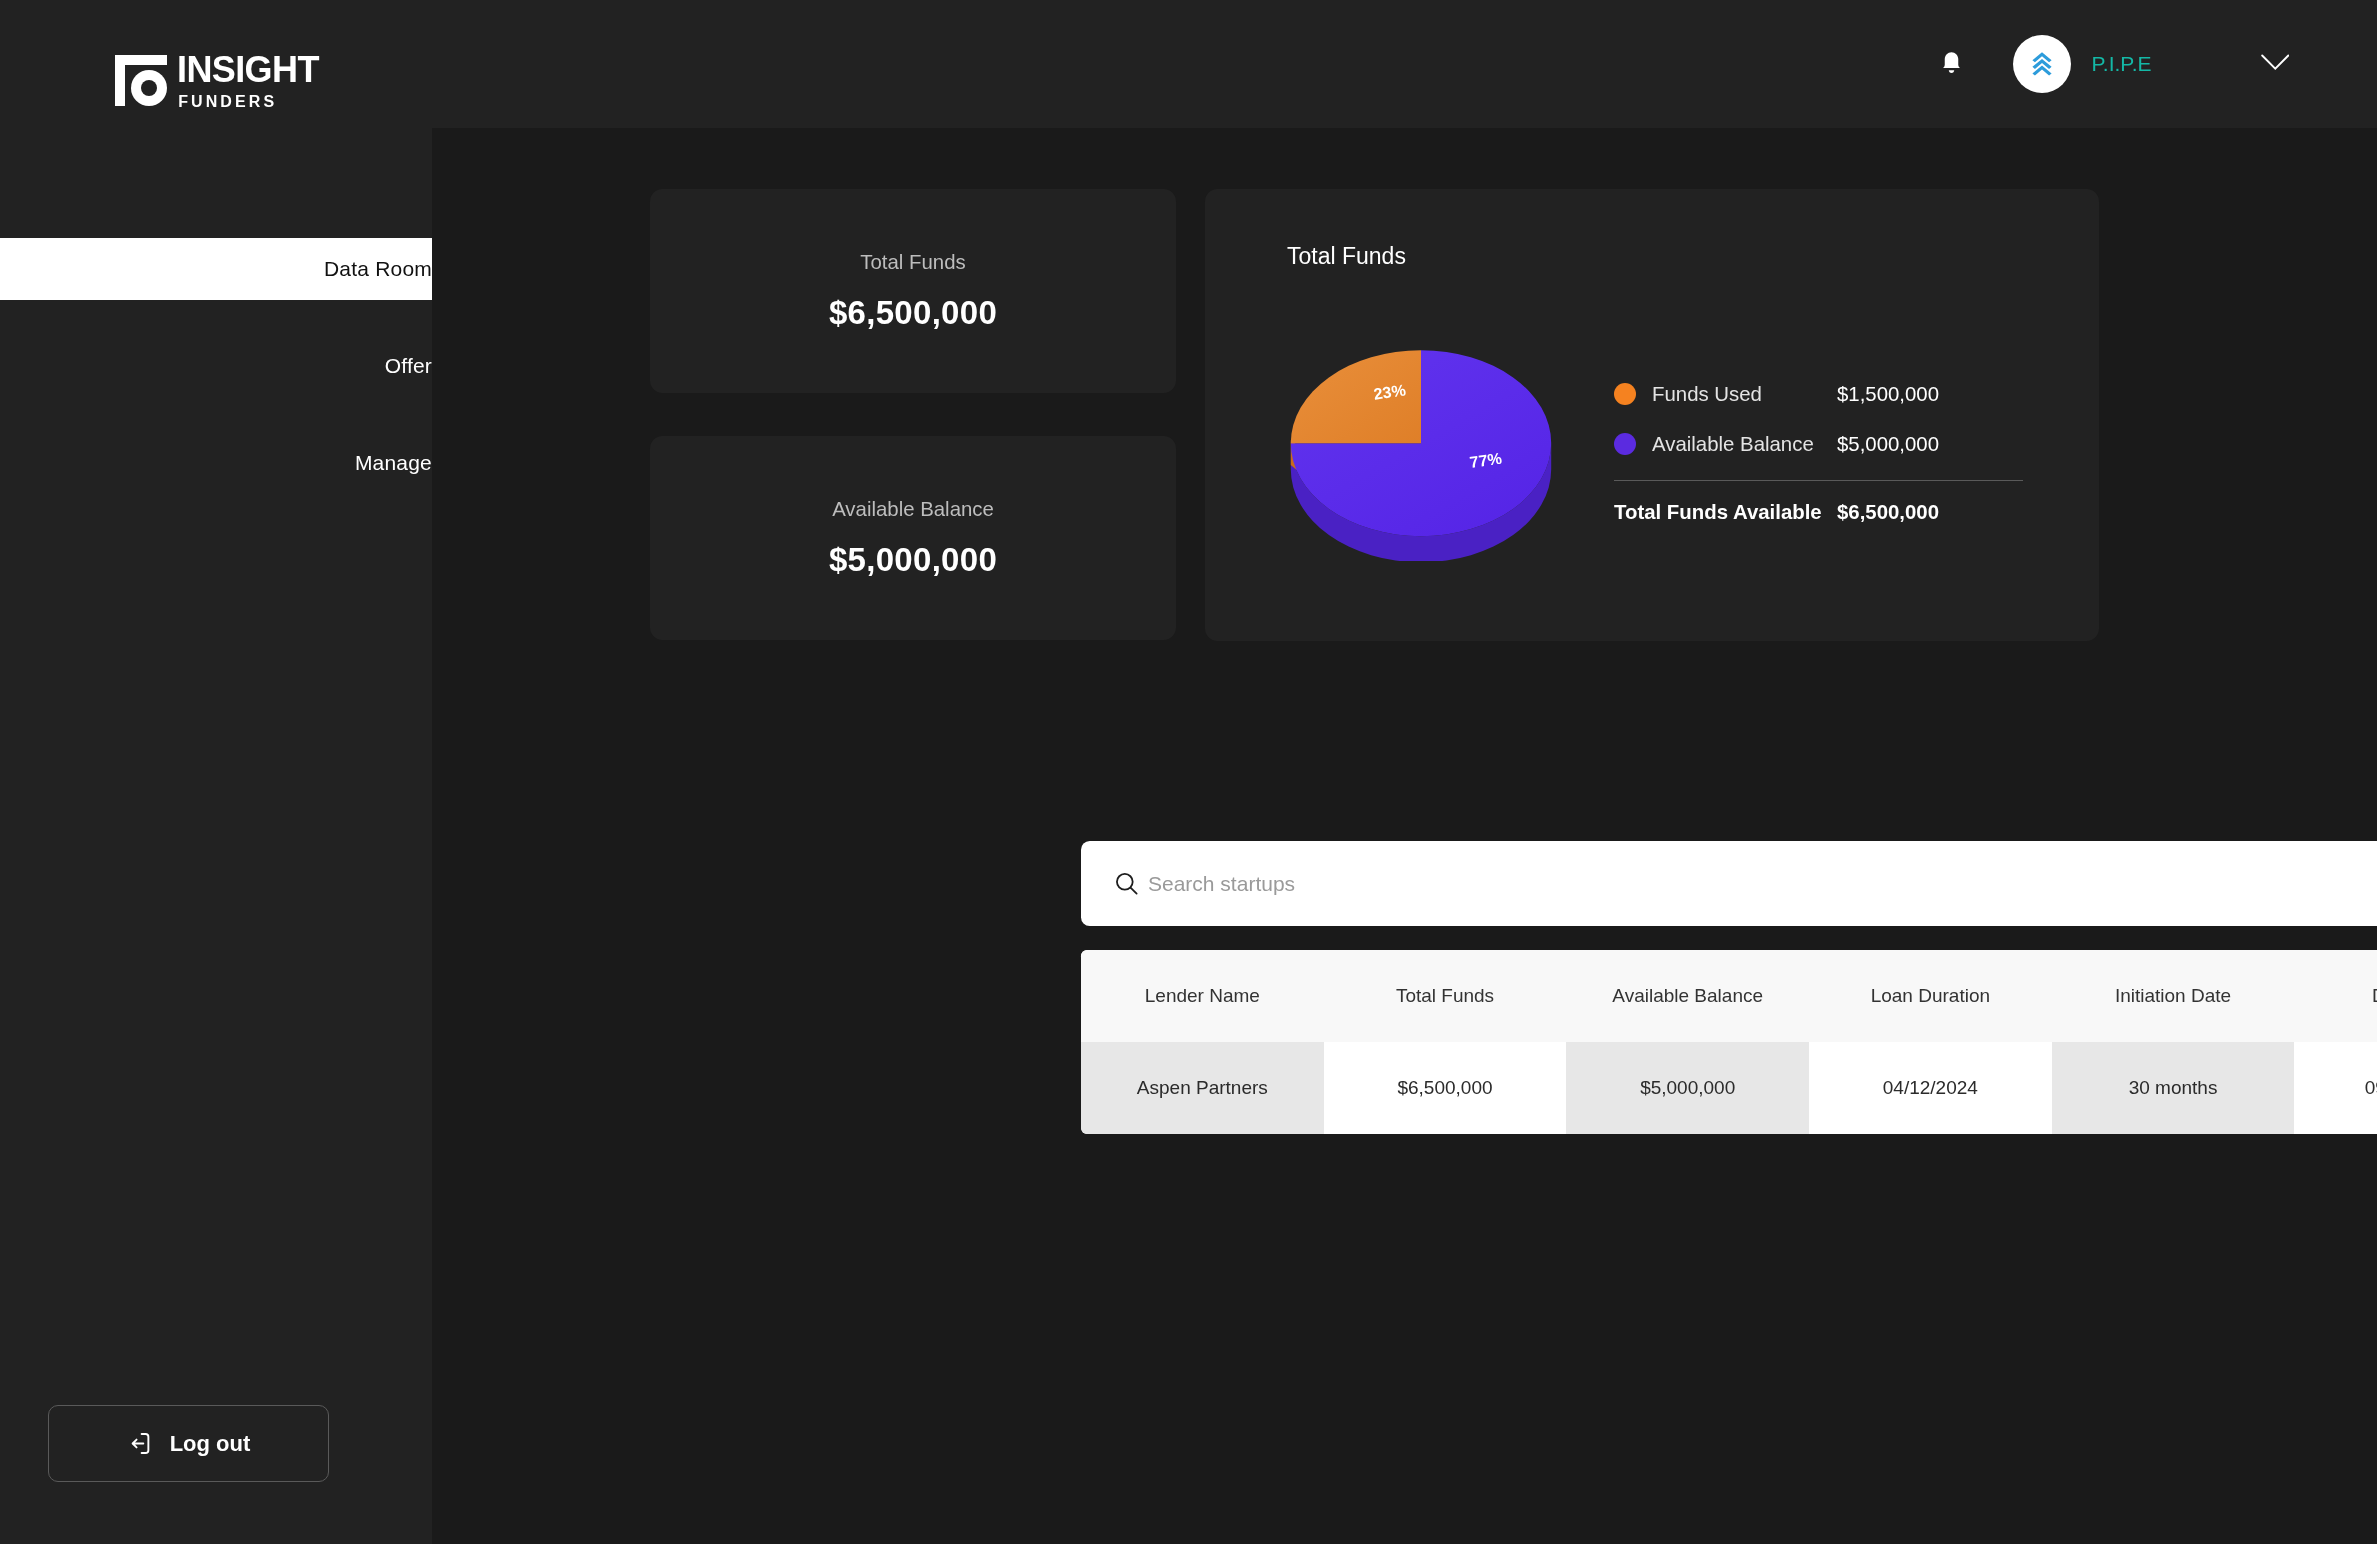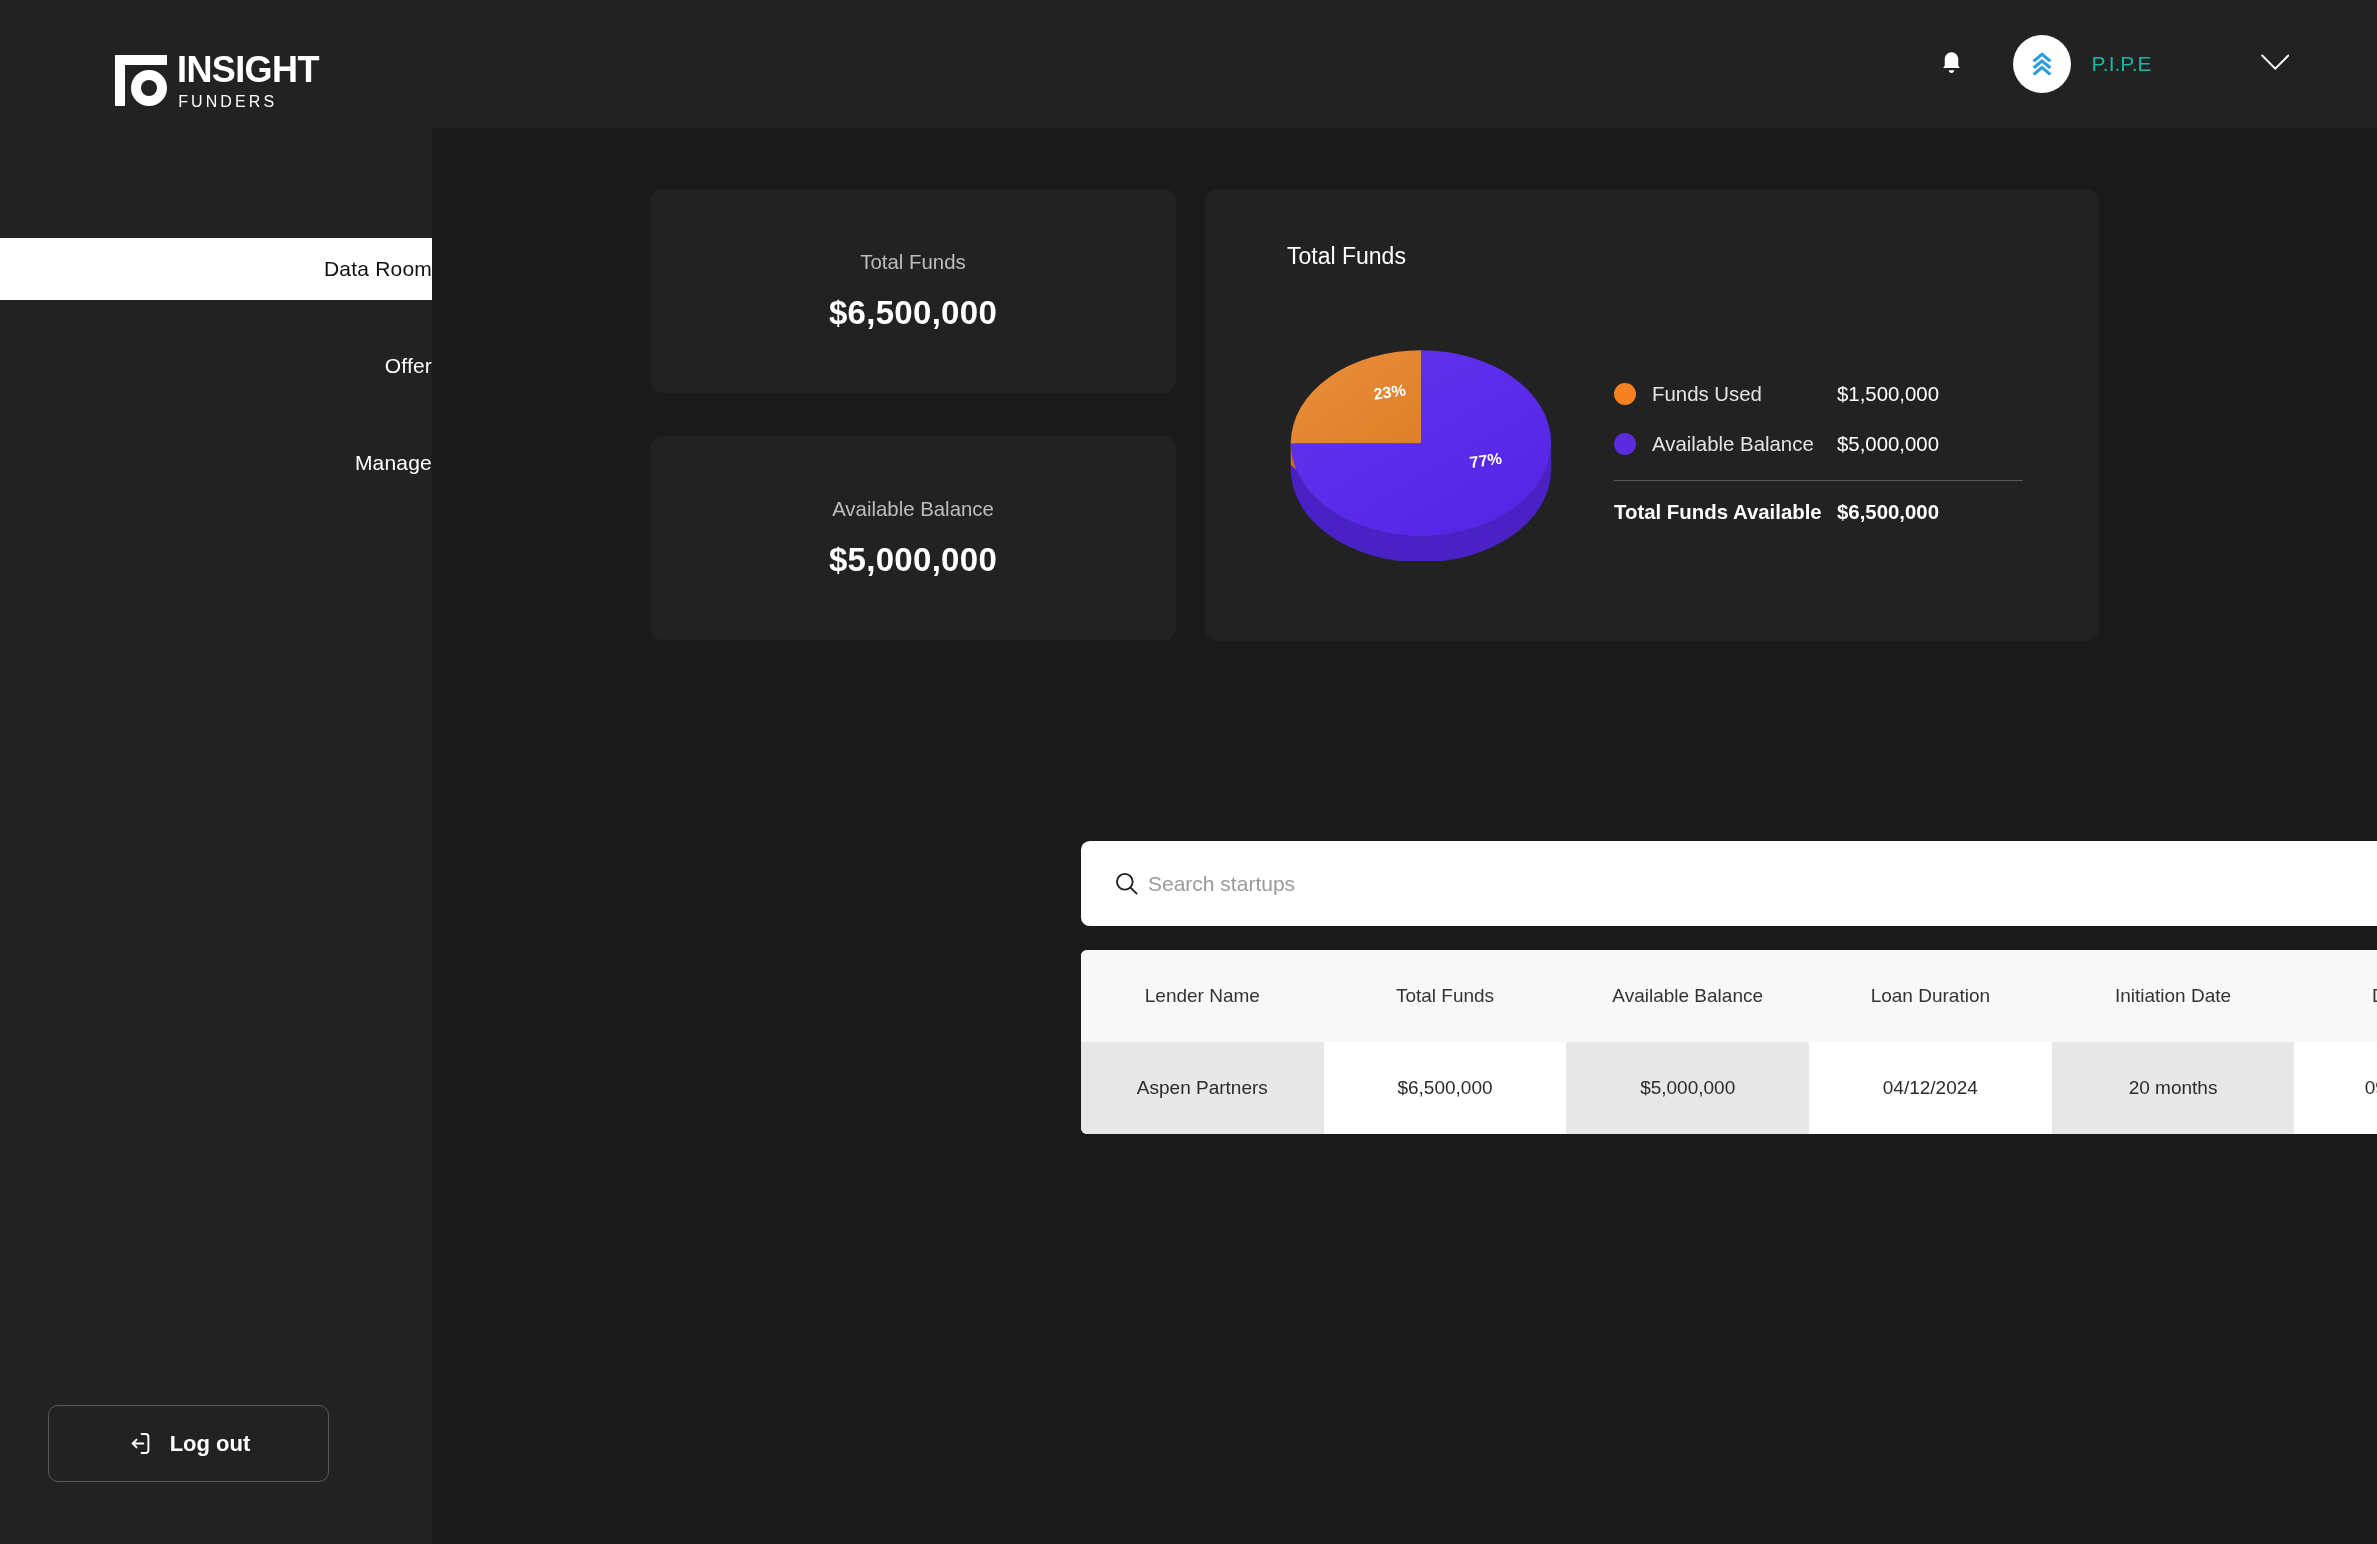--- a/index.html
+++ b/index.html
@@ -33,21 +33,21 @@
   }
   .brand-mark .ring::after {
     content:''; position:absolute; left: 10px; top: 10px;
     width: 16px; height: 16px; border-radius: 50%; background: #222222;
   }
   .brand-words { display: flex; flex-direction: column; line-height: 1; }
   .brand-top {
     color: #ffffff; font-size: 36px; font-weight: 700; letter-spacing: -0.6px;
   }
   .brand-sub {
-    color: #ffffff; font-size: 16px; font-weight: 400;
+    color: #ffffff; font-size: 16px; font-weight: 700;
     letter-spacing: 3.1px; margin-top: 5.6px; margin-left: 1.2px;
   }
 
   .topbar-right {
     position: absolute; right: 0; top: 0; height: 128px;
     display: flex; align-items: center; gap: 0;
   }
   .bell { width: 27px; height: 31px; margin-right: 48px; position: relative; }
   .avatar {
     width: 58px; height: 58px; border-radius: 50%; background: #ffffff;
@@ -308,20 +308,20 @@
         <div class="cell c2">Available Balance</div>
         <div class="cell c4">Loan Duration</div>
         <div class="cell c3">Initiation Date</div>
         <div class="cell c5">Due Date</div>
       </div>
       <div class="trow">
         <div class="cell c0 alt">Aspen Partners</div>
         <div class="cell c1 plain">$6,500,000</div>
         <div class="cell c2 alt">$5,000,000</div>
         <div class="cell c3 plain">04/12/2024</div>
-        <div class="cell c4 alt">20 months</div>
+        <div class="cell c4 alt">30 months</div>
         <div class="cell c5 plain">09/12/2024</div>
       </div>
     </div>
 
   </div>
 </div>
 
 
 </body></html>

